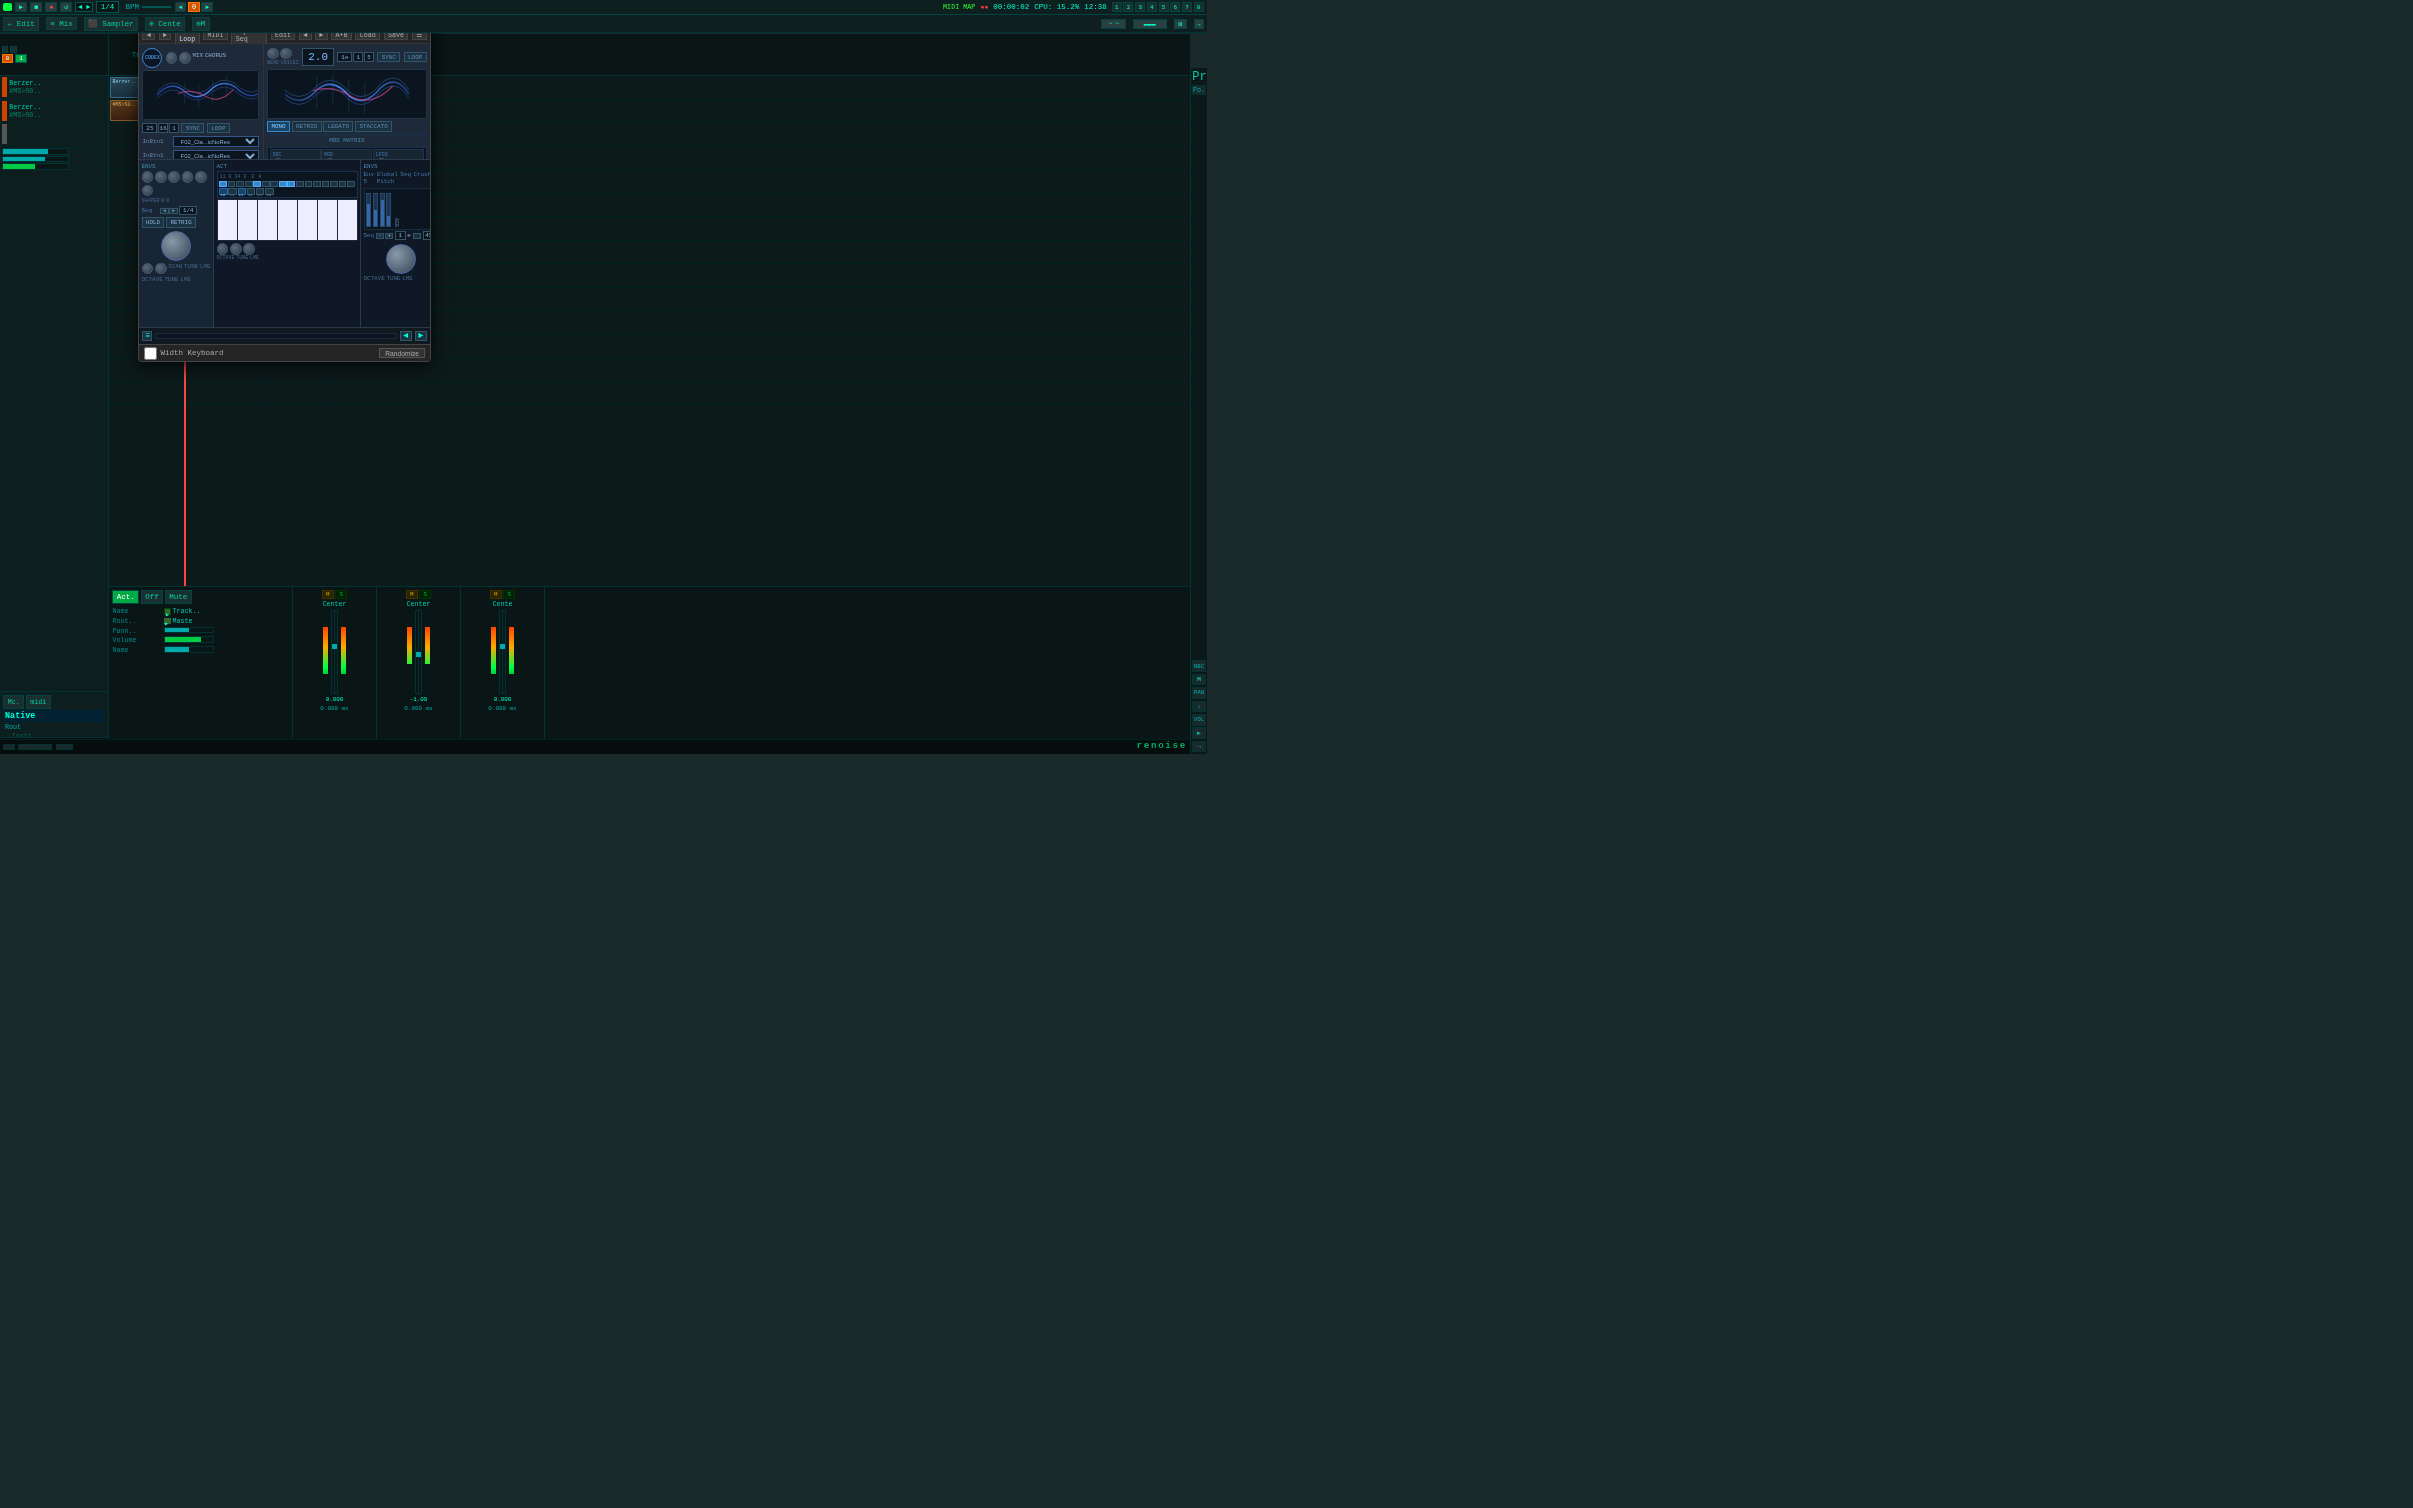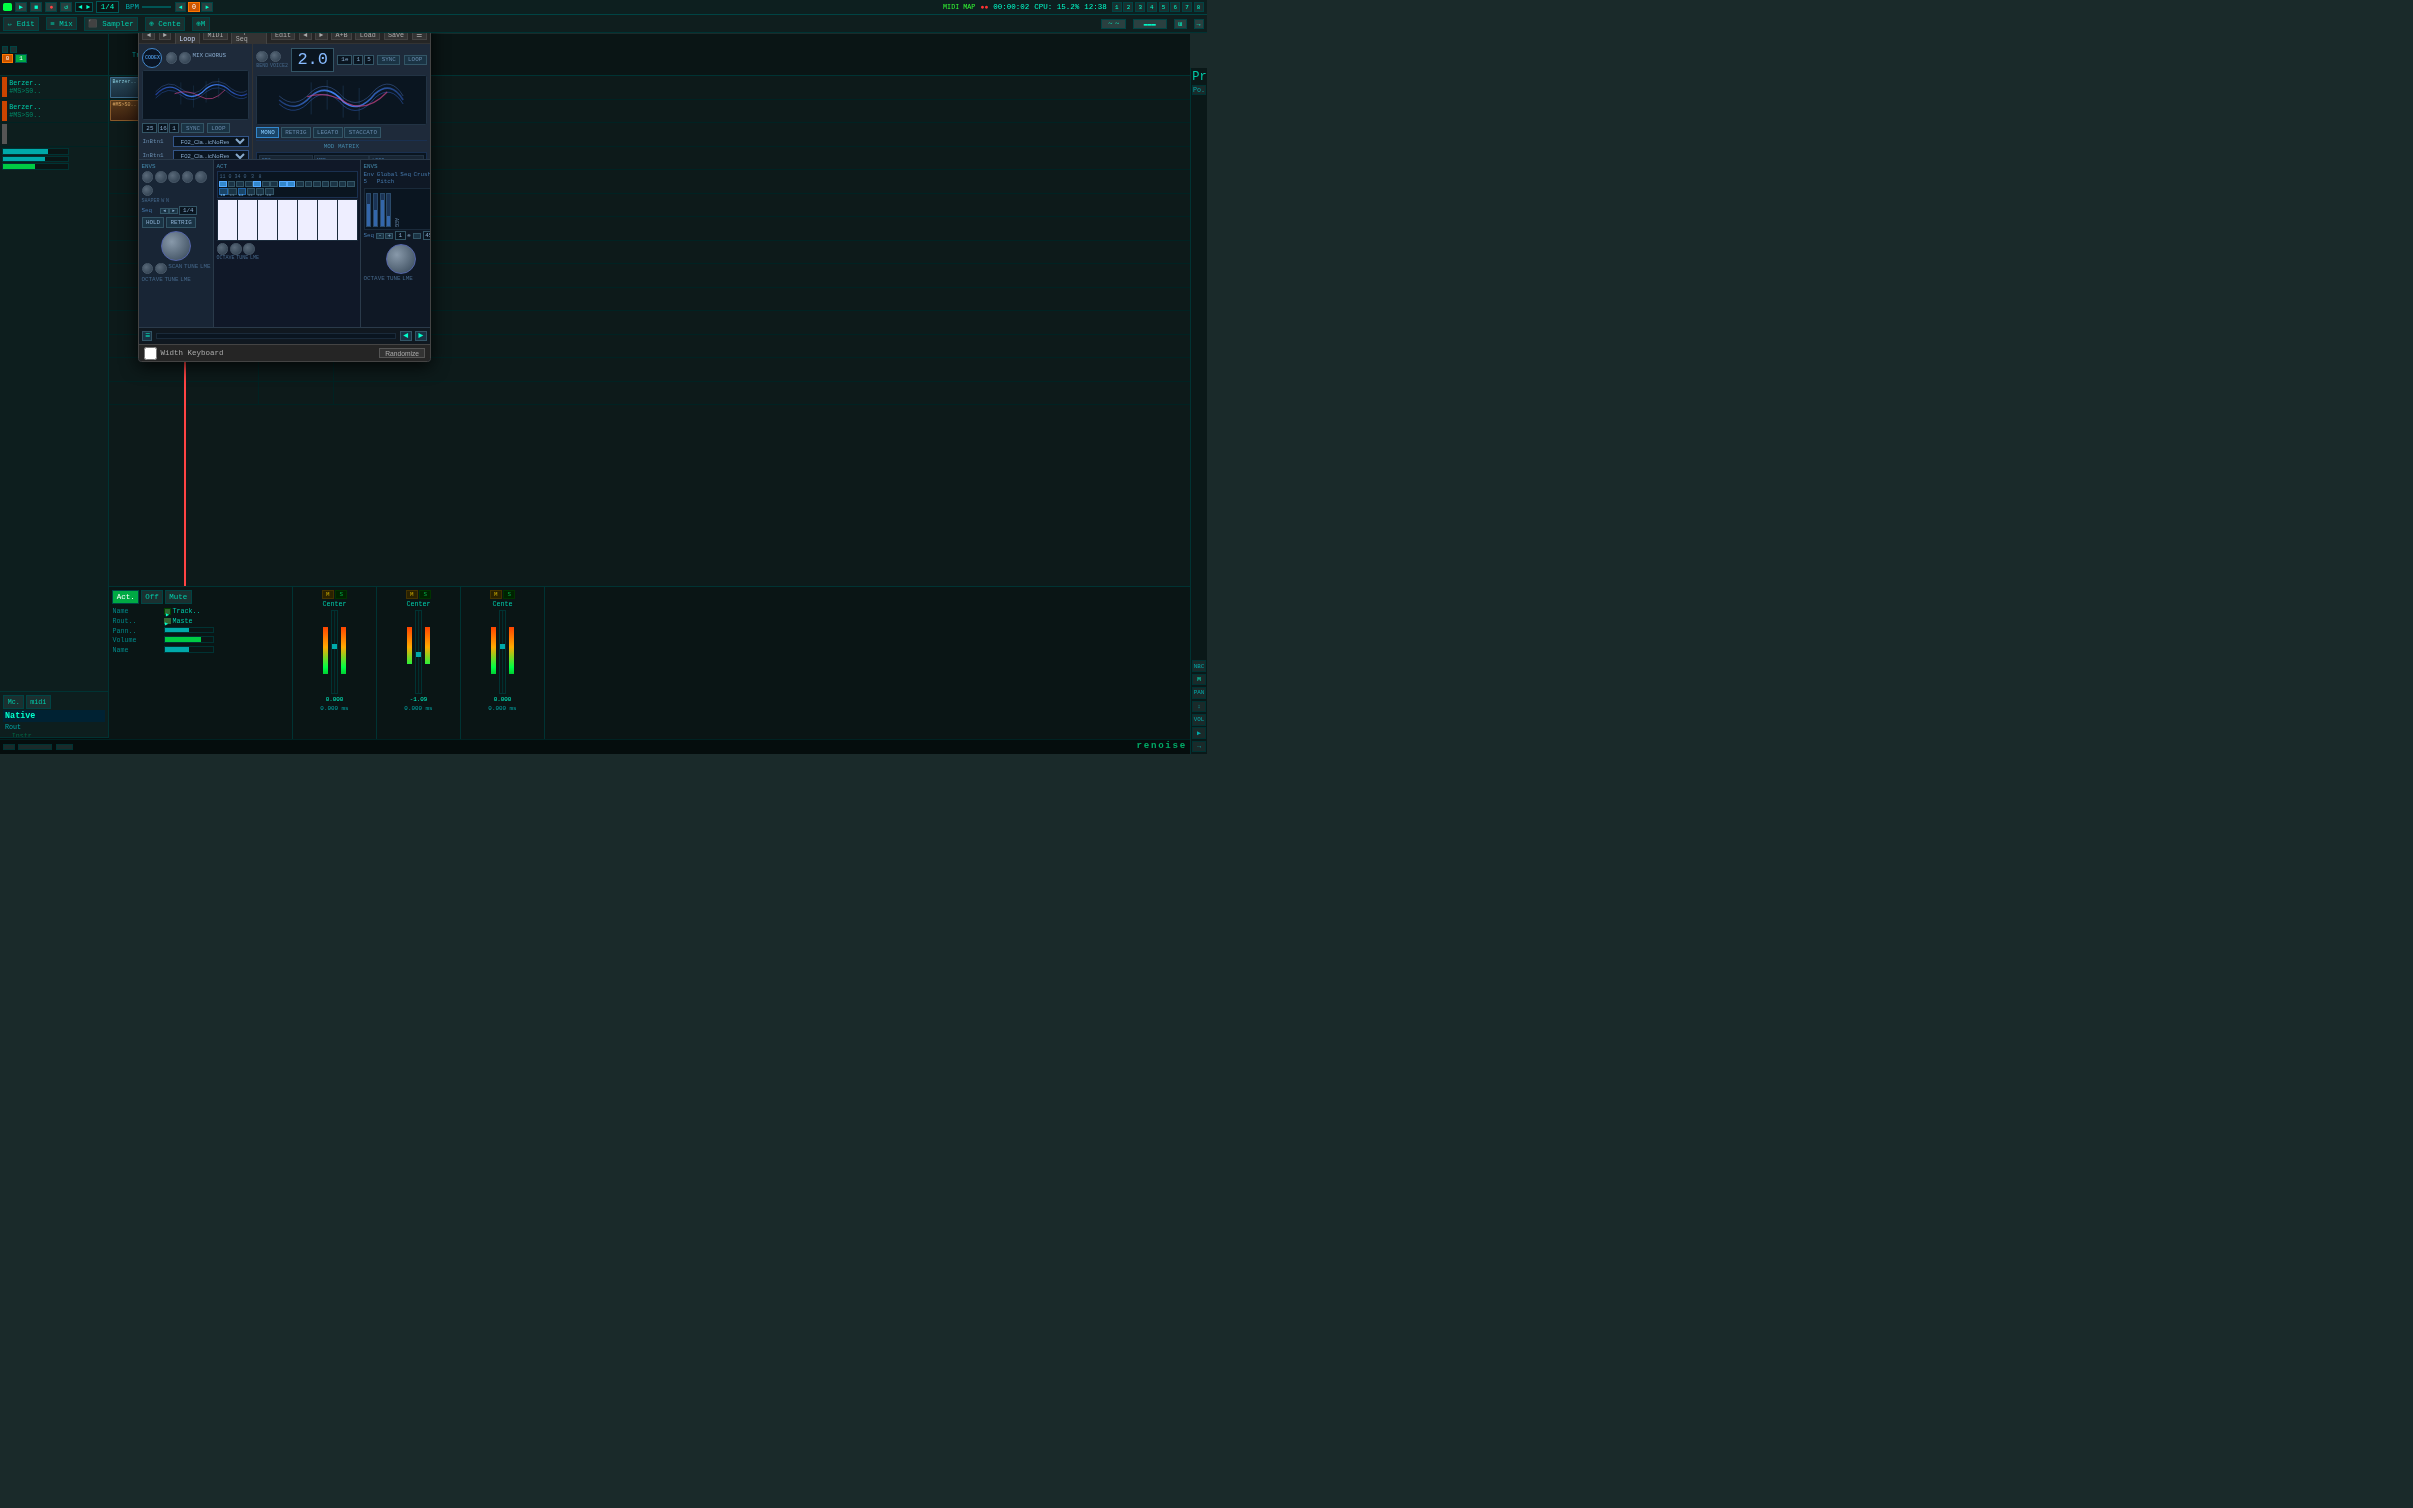--- a/index.html
+++ b/index.html
@@ -897,21 +897,21 @@
         <div style="display:flex;flex-direction:column;gap:0.8px;">
           <div style="display:flex;gap:1.7px;">
             <div class="knob-small"></div>
             <div class="knob-small"></div>
           </div>
           <div style="display:flex;gap:1.7px;">
             <span style="font-size:5px;color:#446688;">BEND</span>
             <span style="font-size:5px;color:#446688;">VOICE2</span>
           </div>
         </div>
-        <div class="number-display" style="font-size:17px;padding:1.7px 5px;">2.0</div>
+        <div class="number-display" style="font-size:11px;padding:1.7px 5px;">2.0</div>
         <div style="display:flex;gap:0.8px;">
           <div style="width:15px;height:10px;background:#0a1520;border:0.8px solid #335566;color:#88aacc;font-size:5.9px;display:flex;align-items:center;justify-content:center;">1e</div>
           <div style="width:10px;height:10px;background:#0a1520;border:0.8px solid #335566;color:#88aacc;font-size:5.9px;display:flex;align-items:center;justify-content:center;">1</div>
           <div style="width:10px;height:10px;background:#0a1520;border:0.8px solid #335566;color:#88aacc;font-size:5.9px;display:flex;align-items:center;justify-content:center;">5</div>
         </div>
         <div class="sync-btn">SYNC</div>
         <div class="loop-btn">LOOP</div>
       </div>
 
       <div class="synth-visual">

